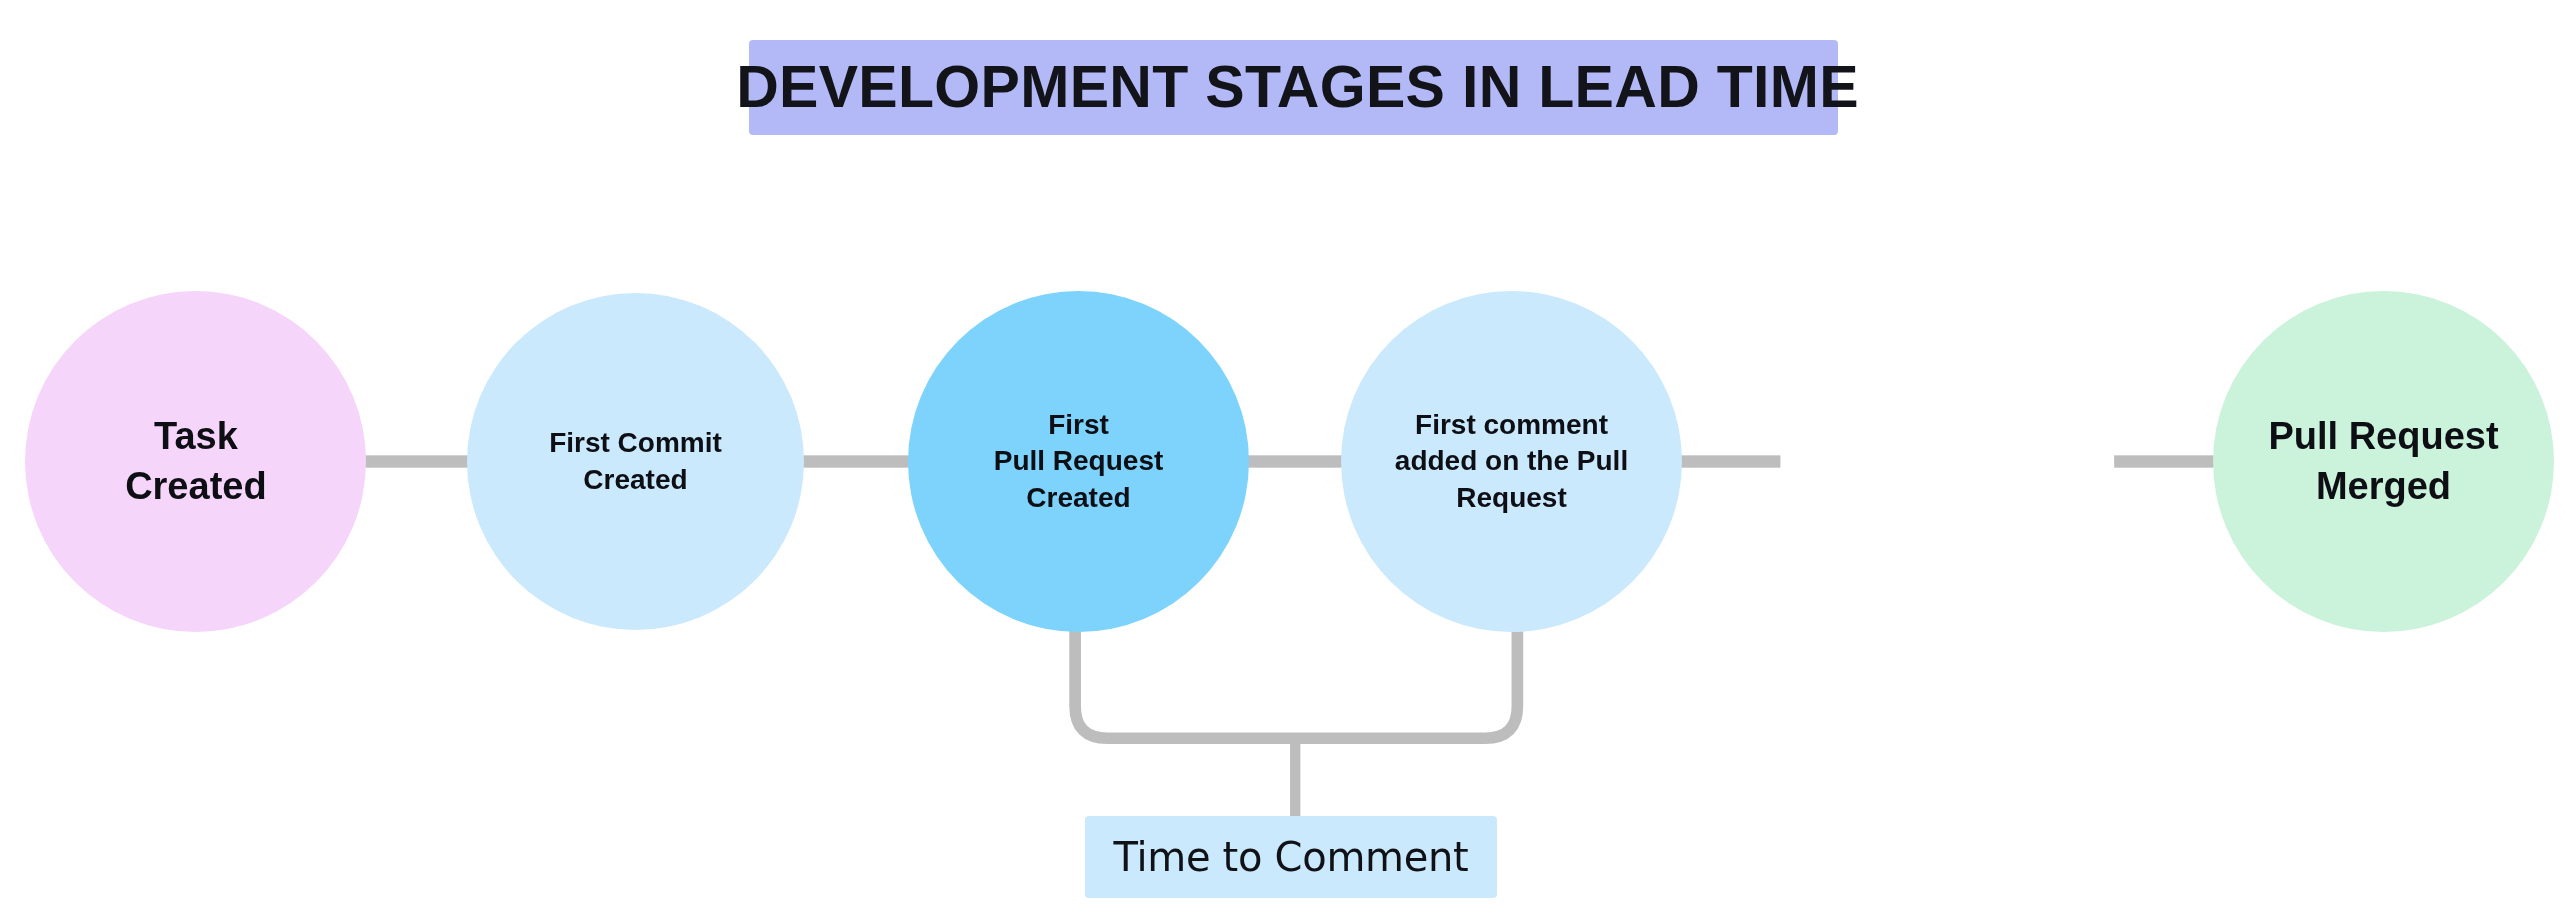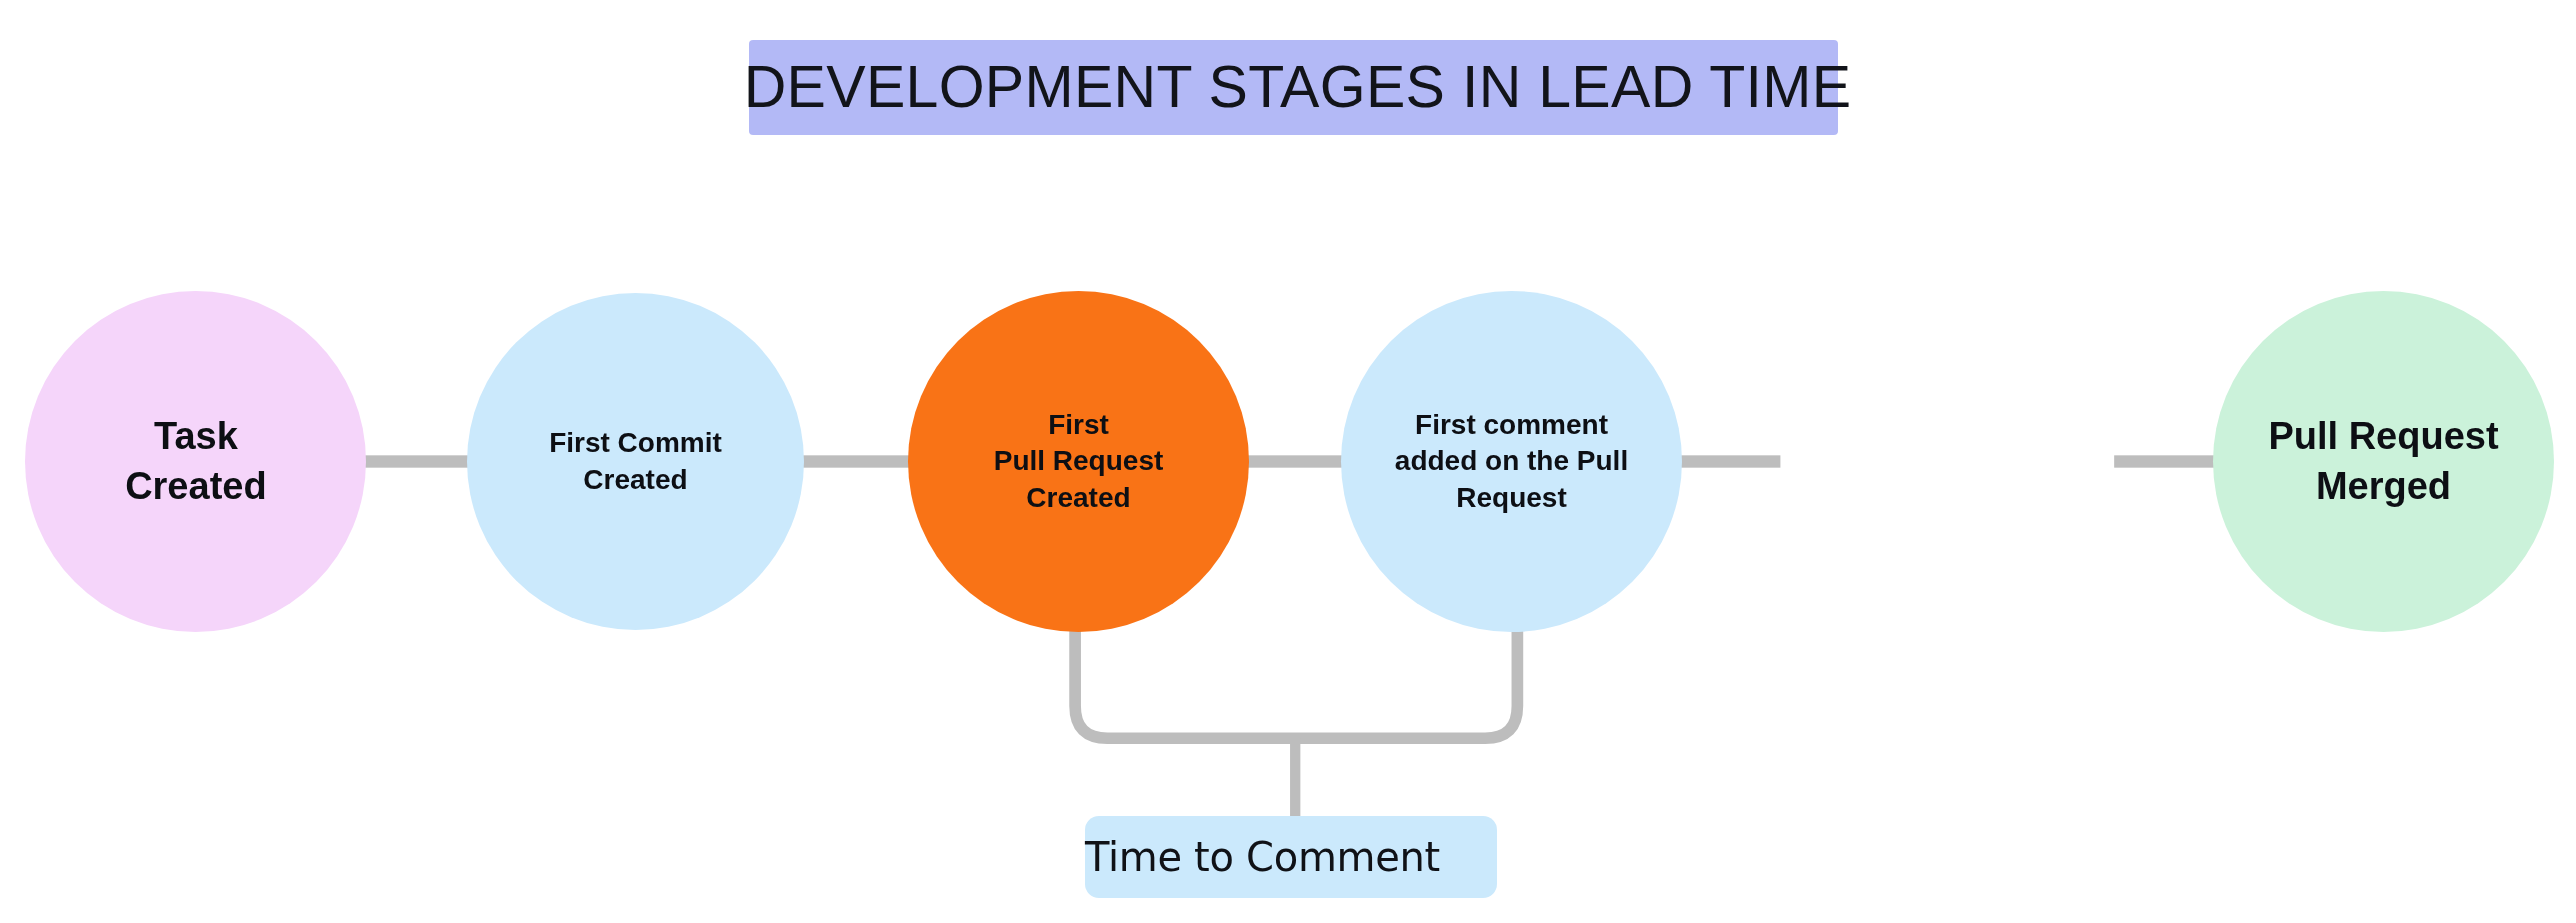--- a/index.html
+++ b/index.html
@@ -30,21 +30,21 @@
     background: #b3b9f6;
     border-radius: 4.1px;
     display: flex;
     align-items: center;
     justify-content: center;
     box-sizing: border-box;
   }
   #title-text {
     font-family: "Liberation Sans", sans-serif;
     font-size: 59px;
-    font-weight: 400;
+    font-weight: 700;
     color: #12141a;
     letter-spacing: 0.3px;
     white-space: nowrap;
     line-height: 1;
     margin-left: 8px;
   }
 
   
   #wires {
     position: absolute;
@@ -76,23 +76,24 @@
   .n-md  { font-size: 28px; }
 
   
   #metric-pill {
     position: absolute;
     left: 1085px;
     top: 816px;
     width: 412px;
     height: 82px;
     background: #cbe9fc;
-    border-radius: 14px;
+    border-radius: 4px;
     display: flex;
     align-items: center;
+    justify-content: center;
     box-sizing: border-box;
   }
   #metric-pill-text {
     font-family: "DejaVu Sans", sans-serif;
     font-size: 40px;
     font-weight: 400;
     color: #101217;
     white-space: nowrap;
     letter-spacing: -0.3px;
   }
@@ -121,21 +122,21 @@
   <div class="node" style="left:25.4px; top:291px; width:341px; height:341px; background:#f5d5fa;">
     <span class="node-label n-sm">Task
 Created</span>
   </div>
 
   <div class="node" style="left:467px; top:293px; width:337px; height:337px; background:#cbe9fc;">
     <span class="node-label n-md">First Commit
 Created</span>
   </div>
 
-  <div class="node" style="left:908px; top:291px; width:341px; height:341px; background:#f97316;text-align:center;">
+  <div class="node" style="left:908px; top:291px; width:341px; height:341px; background:#7dd3fc;text-align:center;">
     <span class="node-label n-md">First
 Pull Request
 Created</span>
   </div>
 
   <div class="node" style="left:1341px; top:291px; width:341px; height:341px; background:#cbe9fc;">
     <span class="node-label n-md">First comment
 added on the Pull
 Request</span>
   </div>

